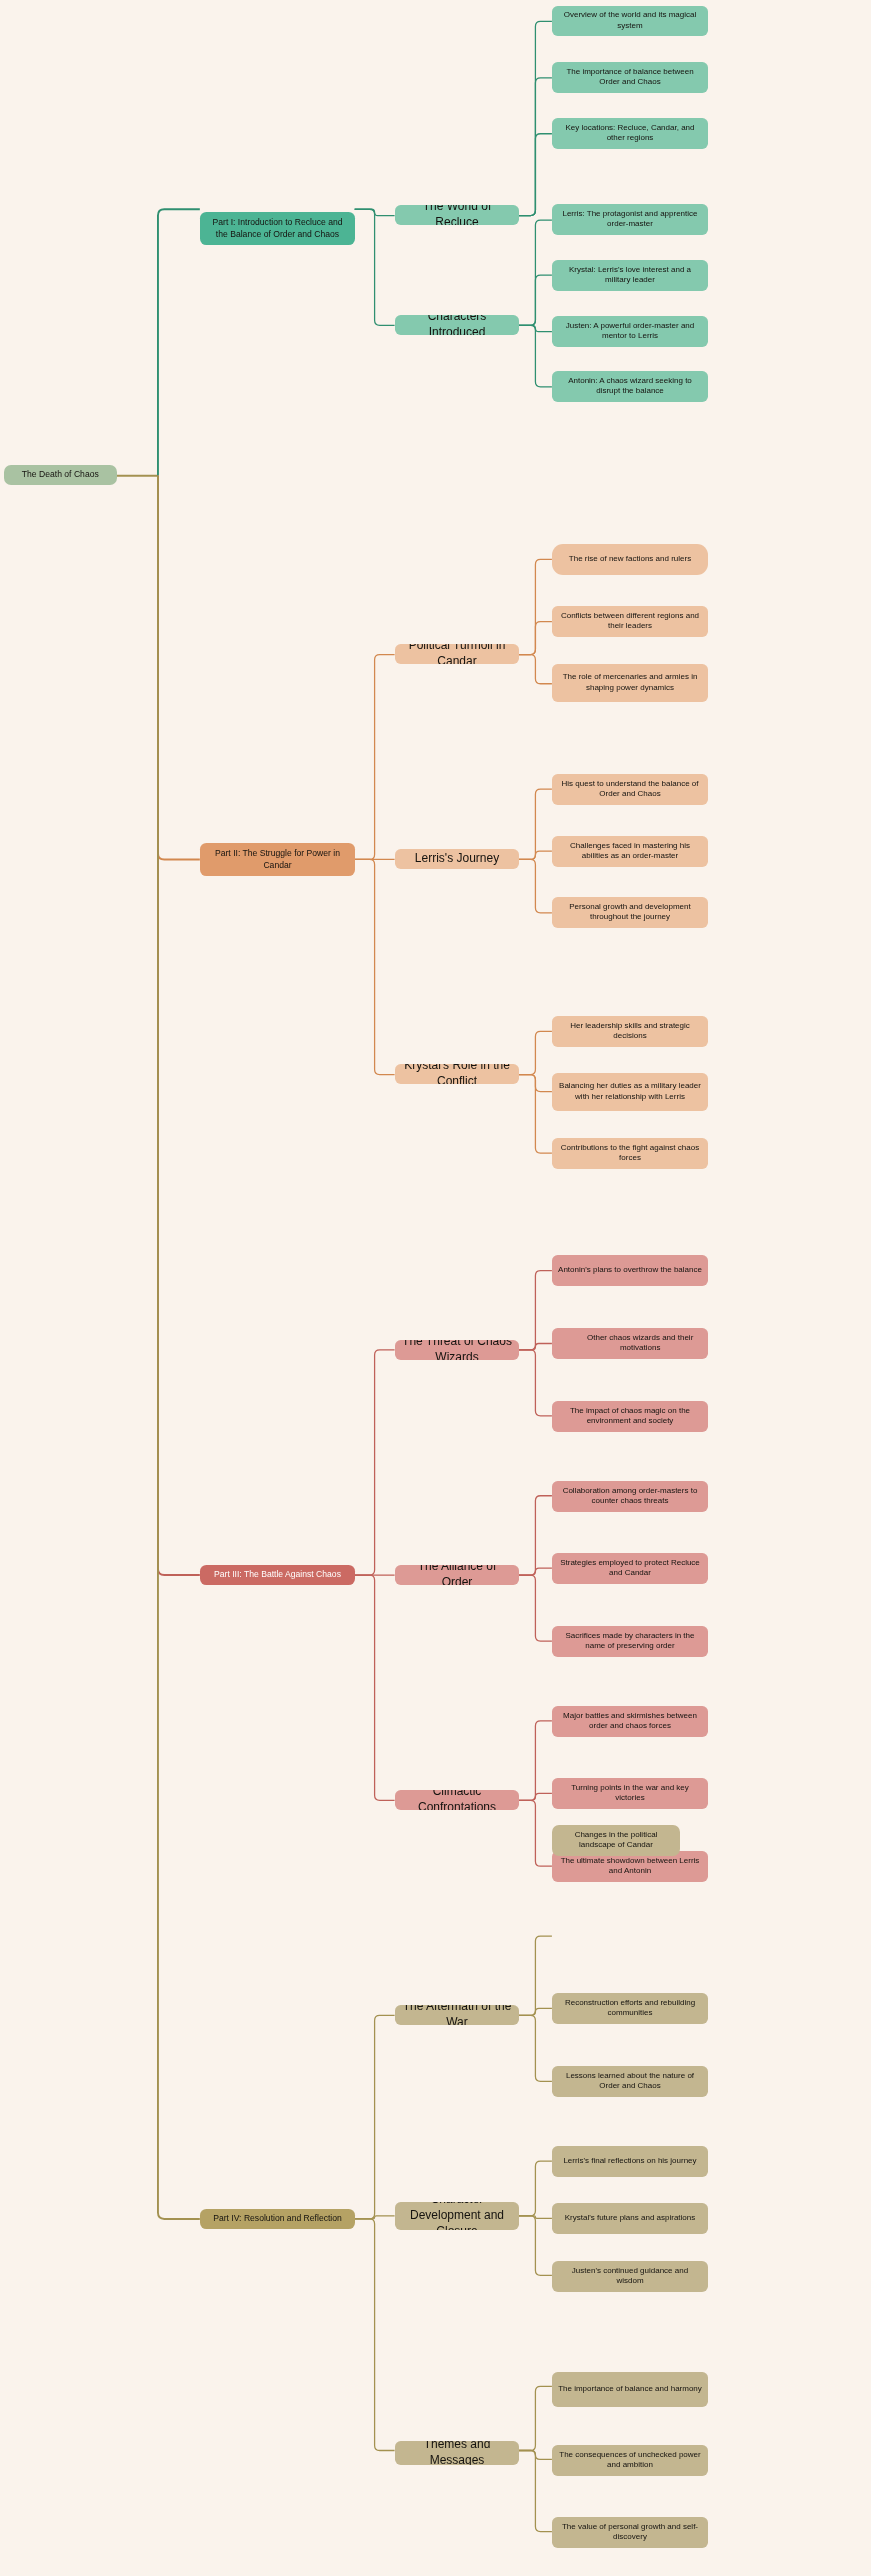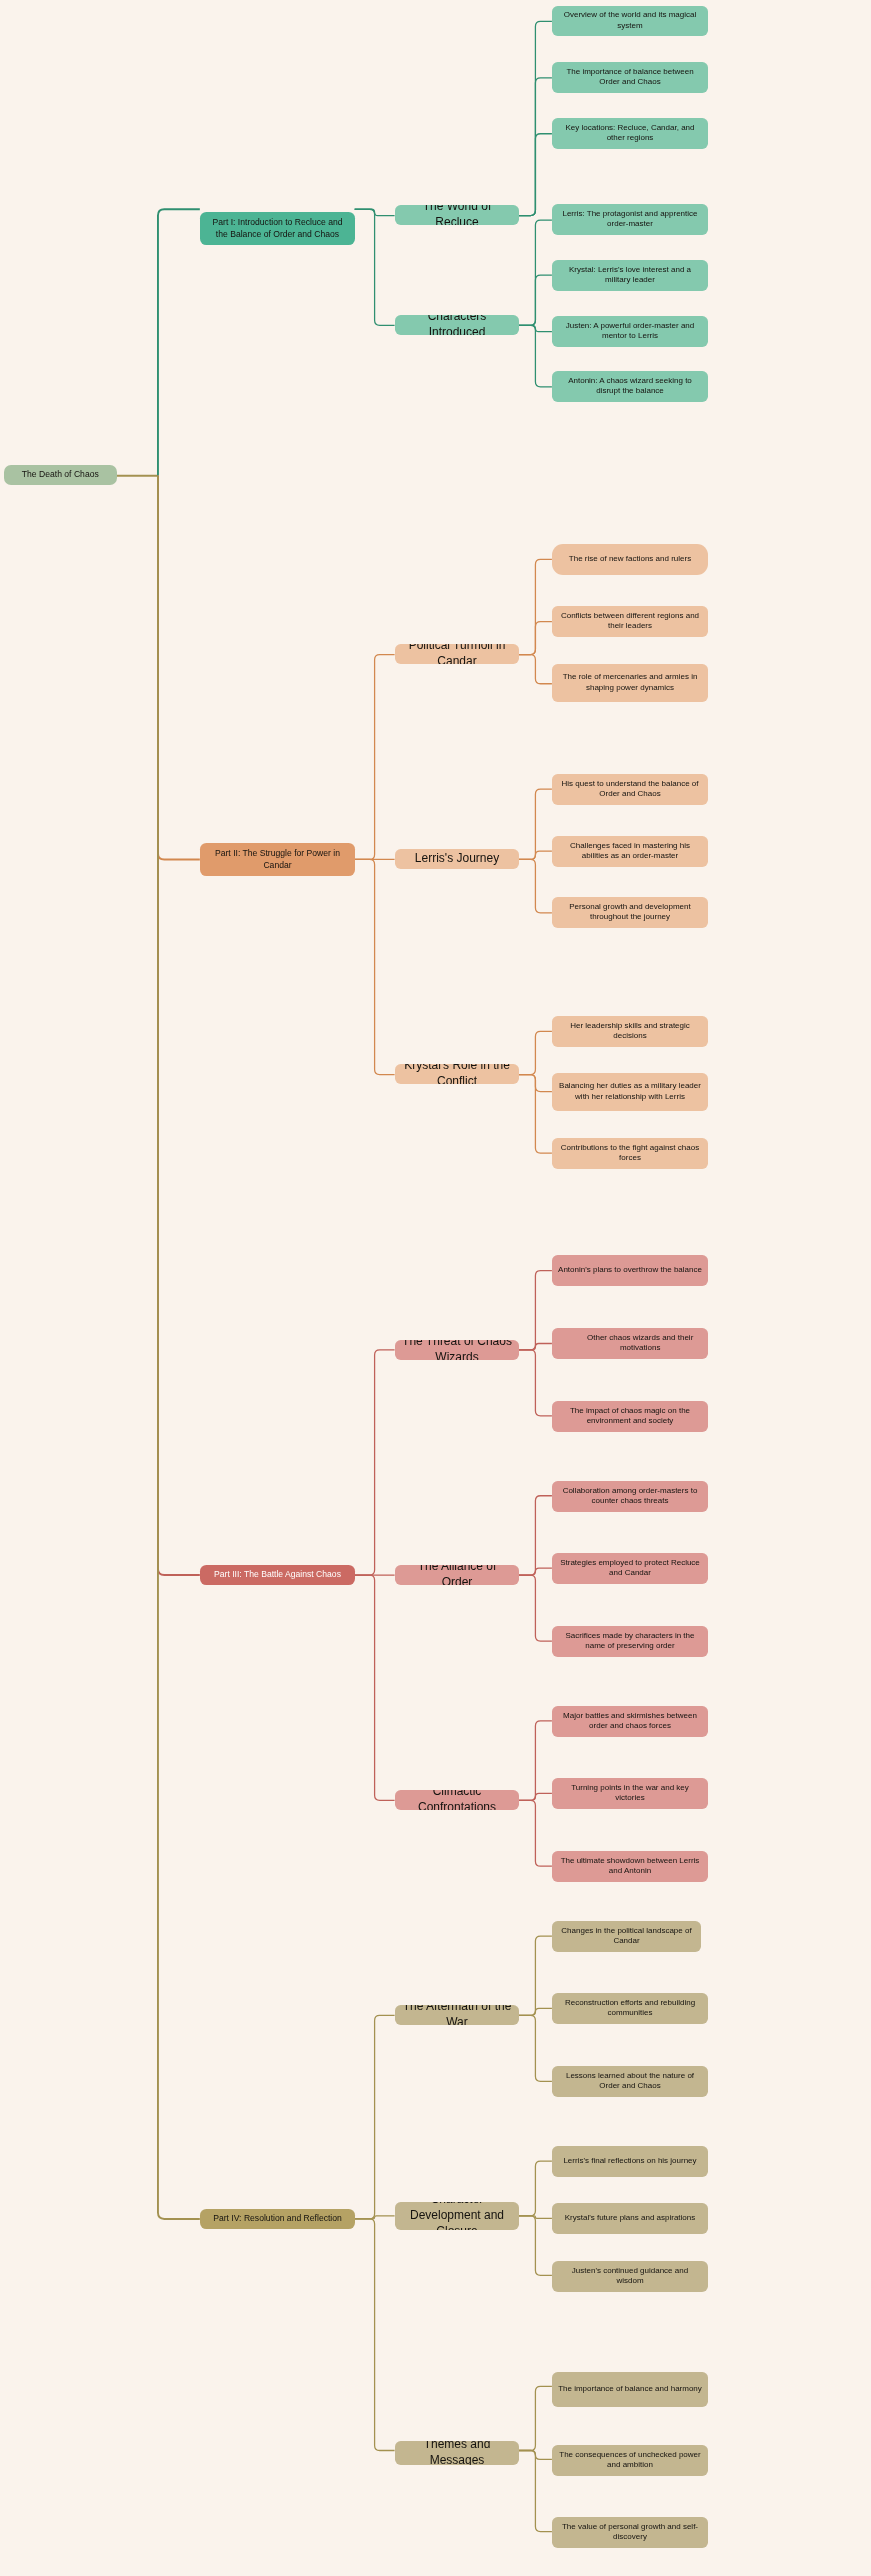--- a/index.html
+++ b/index.html
@@ -223,21 +223,21 @@
     </div>
     <div class="node node-l3" style="left: 552px; top: 1851px; width: 156px; height: 30.5px; background: rgb(221, 154, 149);">
       <span>The ultimate showdown between Lerris and Antonin</span>
     </div>
     <div class="node node-l1" style="left: 200px; top: 2209px; width: 155px; height: 20.3px; background: rgb(181, 162, 100);">
       <span>Part IV: Resolution and Reflection</span>
     </div>
     <div class="node node-l2" style="left: 395px; top: 2005px; width: 124px; height: 20.3px; background: rgb(195, 182, 144);">
       <span>The Aftermath of the War</span>
     </div>
-    <div class="node node-l3" style="left: 552px; top: 1921px; width: 149px; height: 30.5px; background: rgb(195, 182, 144);">
+    <div class="node node-l3" style="left: 552px; top: 1825px; width: 128px; height: 30.5px; background: rgb(195, 182, 144); border-radius: 7px;">
       <span>Changes in the political landscape of Candar</span>
     </div>
     <div class="node node-l3" style="left: 552px; top: 1993px; width: 156px; height: 30.5px; background: rgb(195, 182, 144);">
       <span>Reconstruction efforts and rebuilding communities</span>
     </div>
     <div class="node node-l3" style="left: 552px; top: 2066px; width: 156px; height: 30.5px; background: rgb(195, 182, 144);">
       <span>Lessons learned about the nature of Order and Chaos</span>
     </div>
     <div class="node node-l2" style="left: 395px; top: 2202px; width: 124px; height: 28px; background: rgb(195, 182, 144);">
       <span>Character Development and Closure</span>

